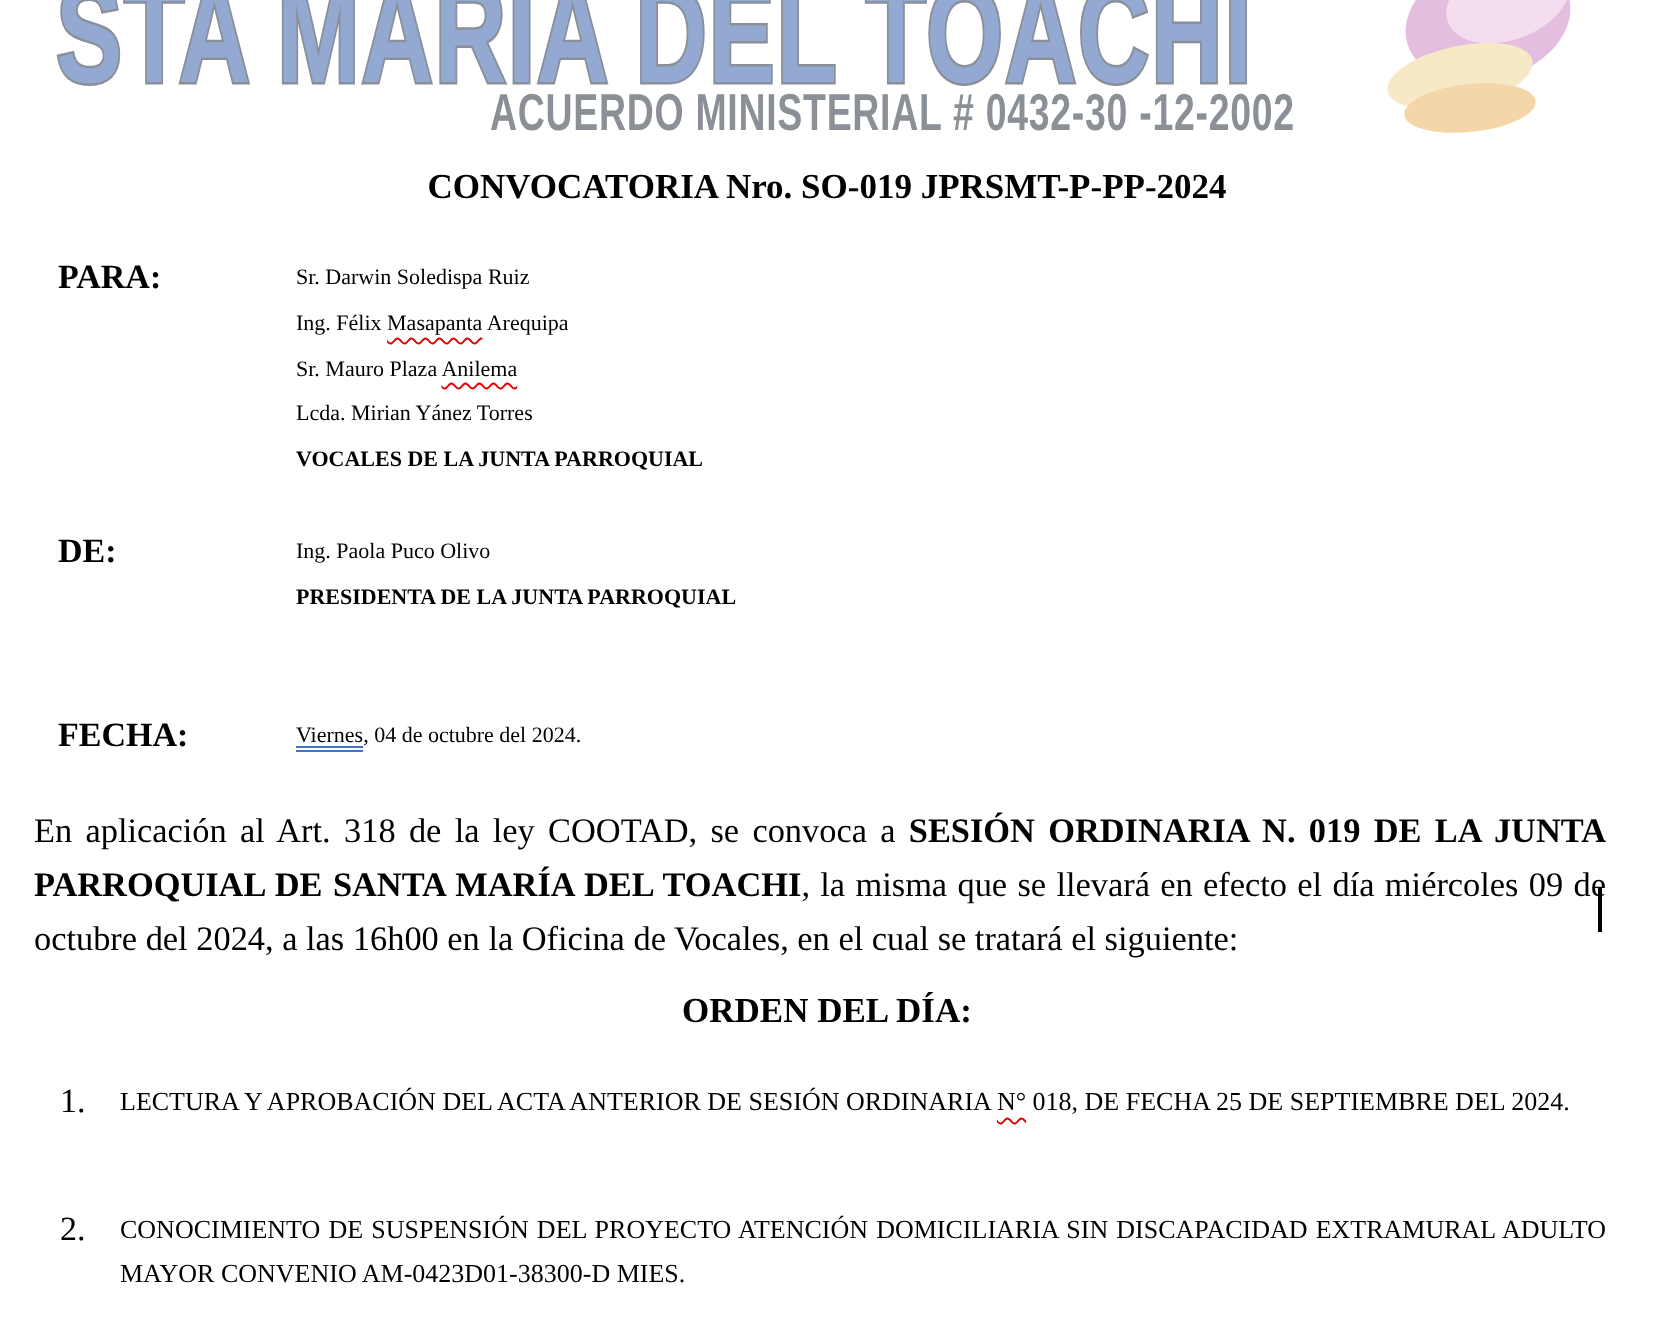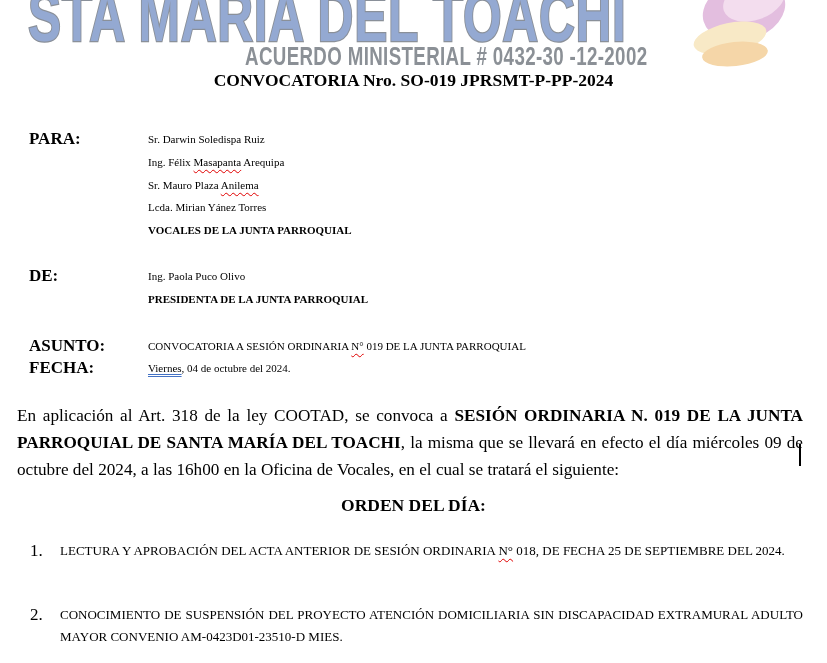--- a/index.html
+++ b/index.html
@@ -52,21 +52,21 @@
     top: -28px; left: 680px;
   }
   .petal-pink  { fill: var(--logo_petal_pink,  #e3bedf); }
   .petal-pink-light { fill: var(--logo_petal_pink_light, #f3ddee); }
   .petal-cream { fill: var(--logo_petal_cream, #f8e9c6); }
   .petal-peach { fill: var(--logo_petal_peach, #f5d6a8); }
 
   
   .doc-title {
     position: absolute;
-    top: 70px; left: 0;
+    top: 83px; left: 0;
     width: 100%;
     text-align: center;
     font-weight: bold;
     font-size: 17.5px;
   }
 
   
   .field-row {
     position: absolute;
     left: 17px;
@@ -187,38 +187,34 @@
   </div>
 
   <div class="field-row row-de">
     <div class="field-label">DE:</div>
     <div class="field-content">
       <div>Ing. Paola Puco Olivo</div>
       <div class="bold-line">PRESIDENTA DE LA JUNTA PARROQUIAL</div>
     </div>
   </div>
 
-  <div class="field-row row-asunto">
-    <div class="field-label">ASUNTO:</div>
-    <div class="field-content"><span>CONVOCATORIA A SESIÓN ORDINARIA </span><span class="mark-spell">N°</span><span> 019 DE LA JUNTA PARROQUIAL</span></div>
-  </div>
 
   <div class="field-row row-fecha">
     <div class="field-label">FECHA:</div>
     <div class="field-content"><span class="mark-grammar">Viernes</span><span>, 04 de octubre del 2024.</span></div>
   </div>
 
   <div class="paragraph"><span>En aplicación al Art. 318 de la ley COOTAD, se convoca a </span><span class="mark-bold">SESIÓN ORDINARIA N. 019 DE LA JUNTA PARROQUIAL DE SANTA MARÍA DEL TOACHI</span><span>, la misma que se llevará en efecto el día miércoles 09 de octubre del 2024, a las 16h00 en la Oficina de Vocales, en el cual se tratará el siguiente:</span></div>
 
   <div class="text-caret"></div>
 
   <div class="orden-heading">ORDEN DEL DÍA:</div>
 
   <div class="agenda-item item-1">
     <div class="agenda-num">1.</div>
     <div class="agenda-text"><span>LECTURA Y APROBACIÓN DEL ACTA ANTERIOR DE SESIÓN ORDINARIA </span><span class="mark-spell">N°</span><span> 018, DE FECHA 25 DE SEPTIEMBRE DEL 2024.</span></div>
   </div>
   <div class="agenda-item item-2">
     <div class="agenda-num">2.</div>
-    <div class="agenda-text"><span>CONOCIMIENTO DE SUSPENSIÓN DEL PROYECTO ATENCIÓN DOMICILIARIA SIN DISCAPACIDAD EXTRAMURAL ADULTO MAYOR CONVENIO AM-0423D01-23510-D MIES.</span></div>
+    <div class="agenda-text"><span>CONOCIMIENTO DE SUSPENSIÓN DEL PROYECTO ATENCIÓN DOMICILIARIA SIN DISCAPACIDAD EXTRAMURAL ADULTO MAYOR CONVENIO AM-0423D01-38300-D MIES.</span></div>
   </div>
 
 </div>
 
 </body></html>

